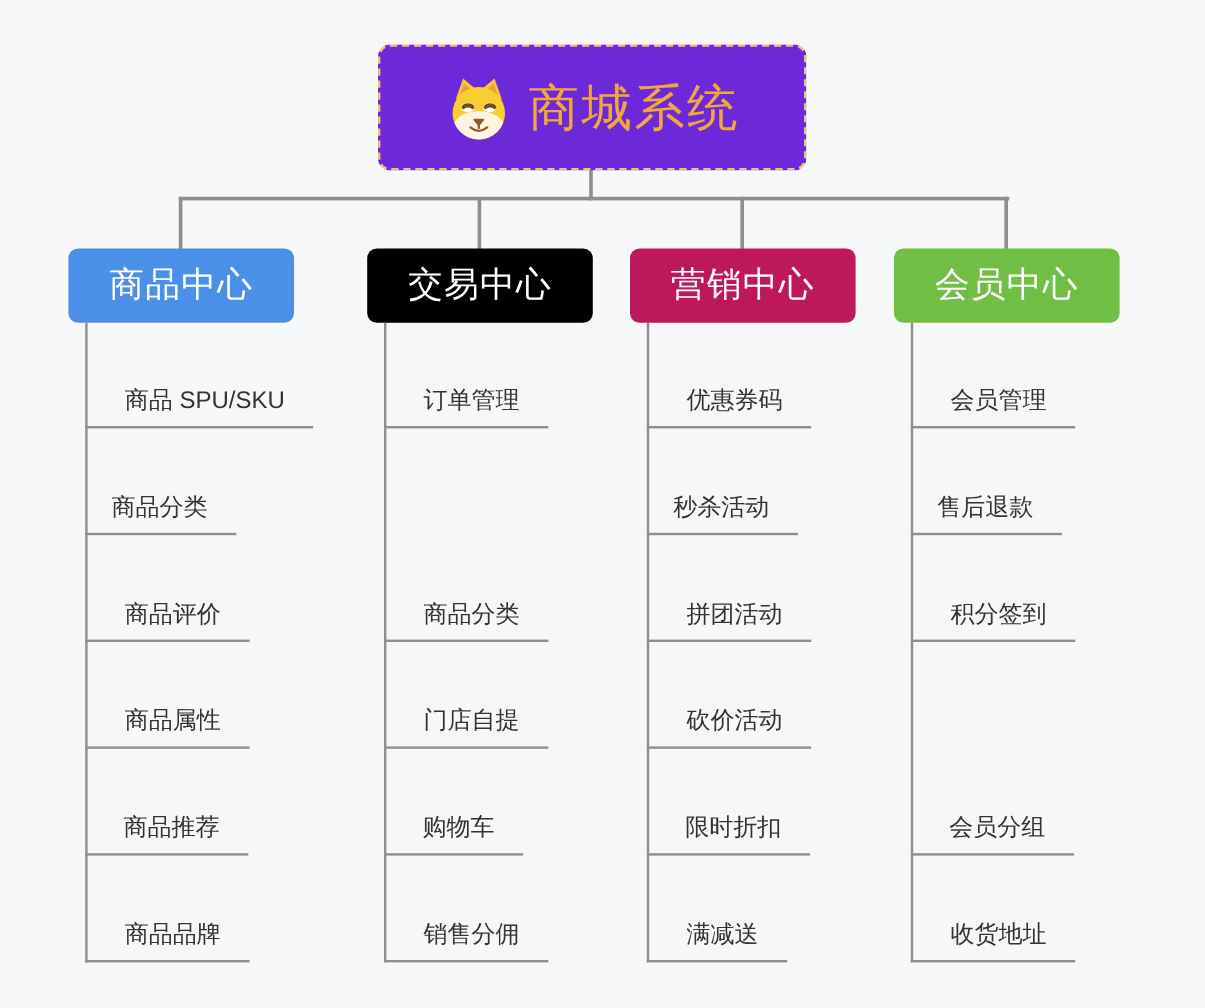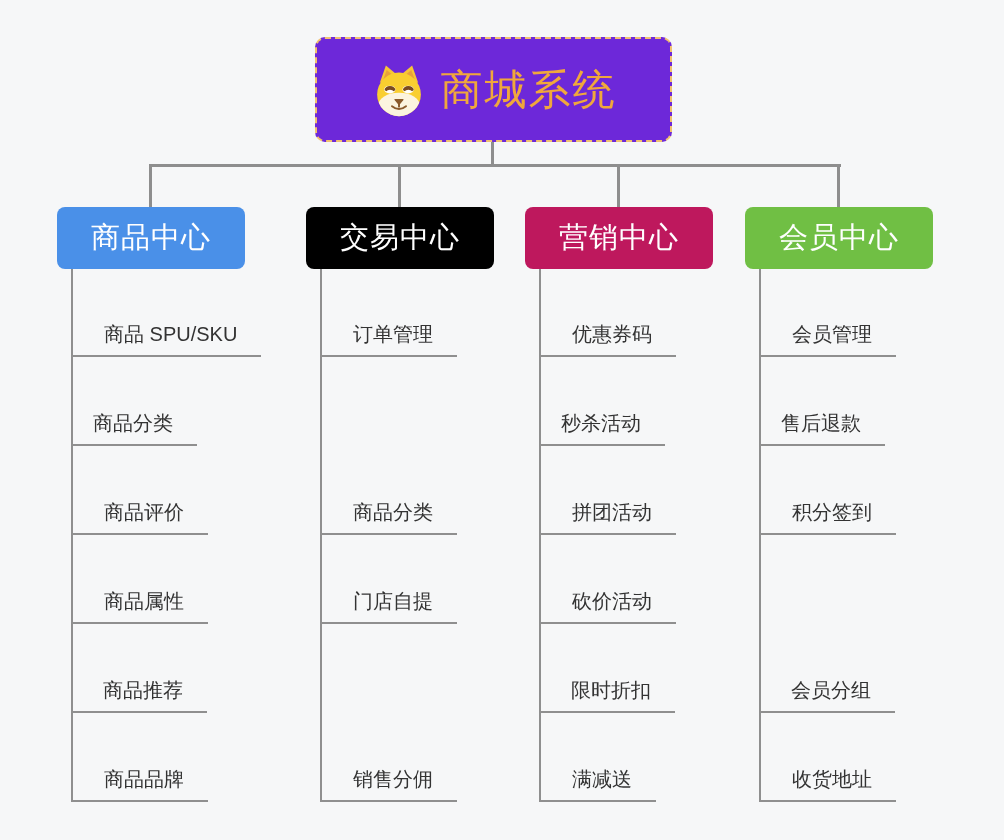--- a/index.html
+++ b/index.html
@@ -115,20 +115,21 @@
     <div class="leaf r5">商品推荐</div>
     <div class="leaf r6">商品品牌</div>
   </div>
 
   <div class="column c2">
     <div class="branch-box" style="background: #000000;">交易中心</div>
     <div class="spine"></div>
     <div class="leaf r1">订单管理</div>
     <div class="leaf r3">商品分类</div>
     <div class="leaf r4">门店自提</div>
+    <div class="leaf r5">购物车</div>
     <div class="leaf r6">销售分佣</div>
   </div>
 
   <div class="column c3">
     <div class="branch-box" style="background: #be185d;">营销中心</div>
     <div class="spine"></div>
     <div class="leaf r1">优惠券码</div>
     <div class="leaf r2">秒杀活动</div>
     <div class="leaf r3">拼团活动</div>
     <div class="leaf r4">砍价活动</div>

